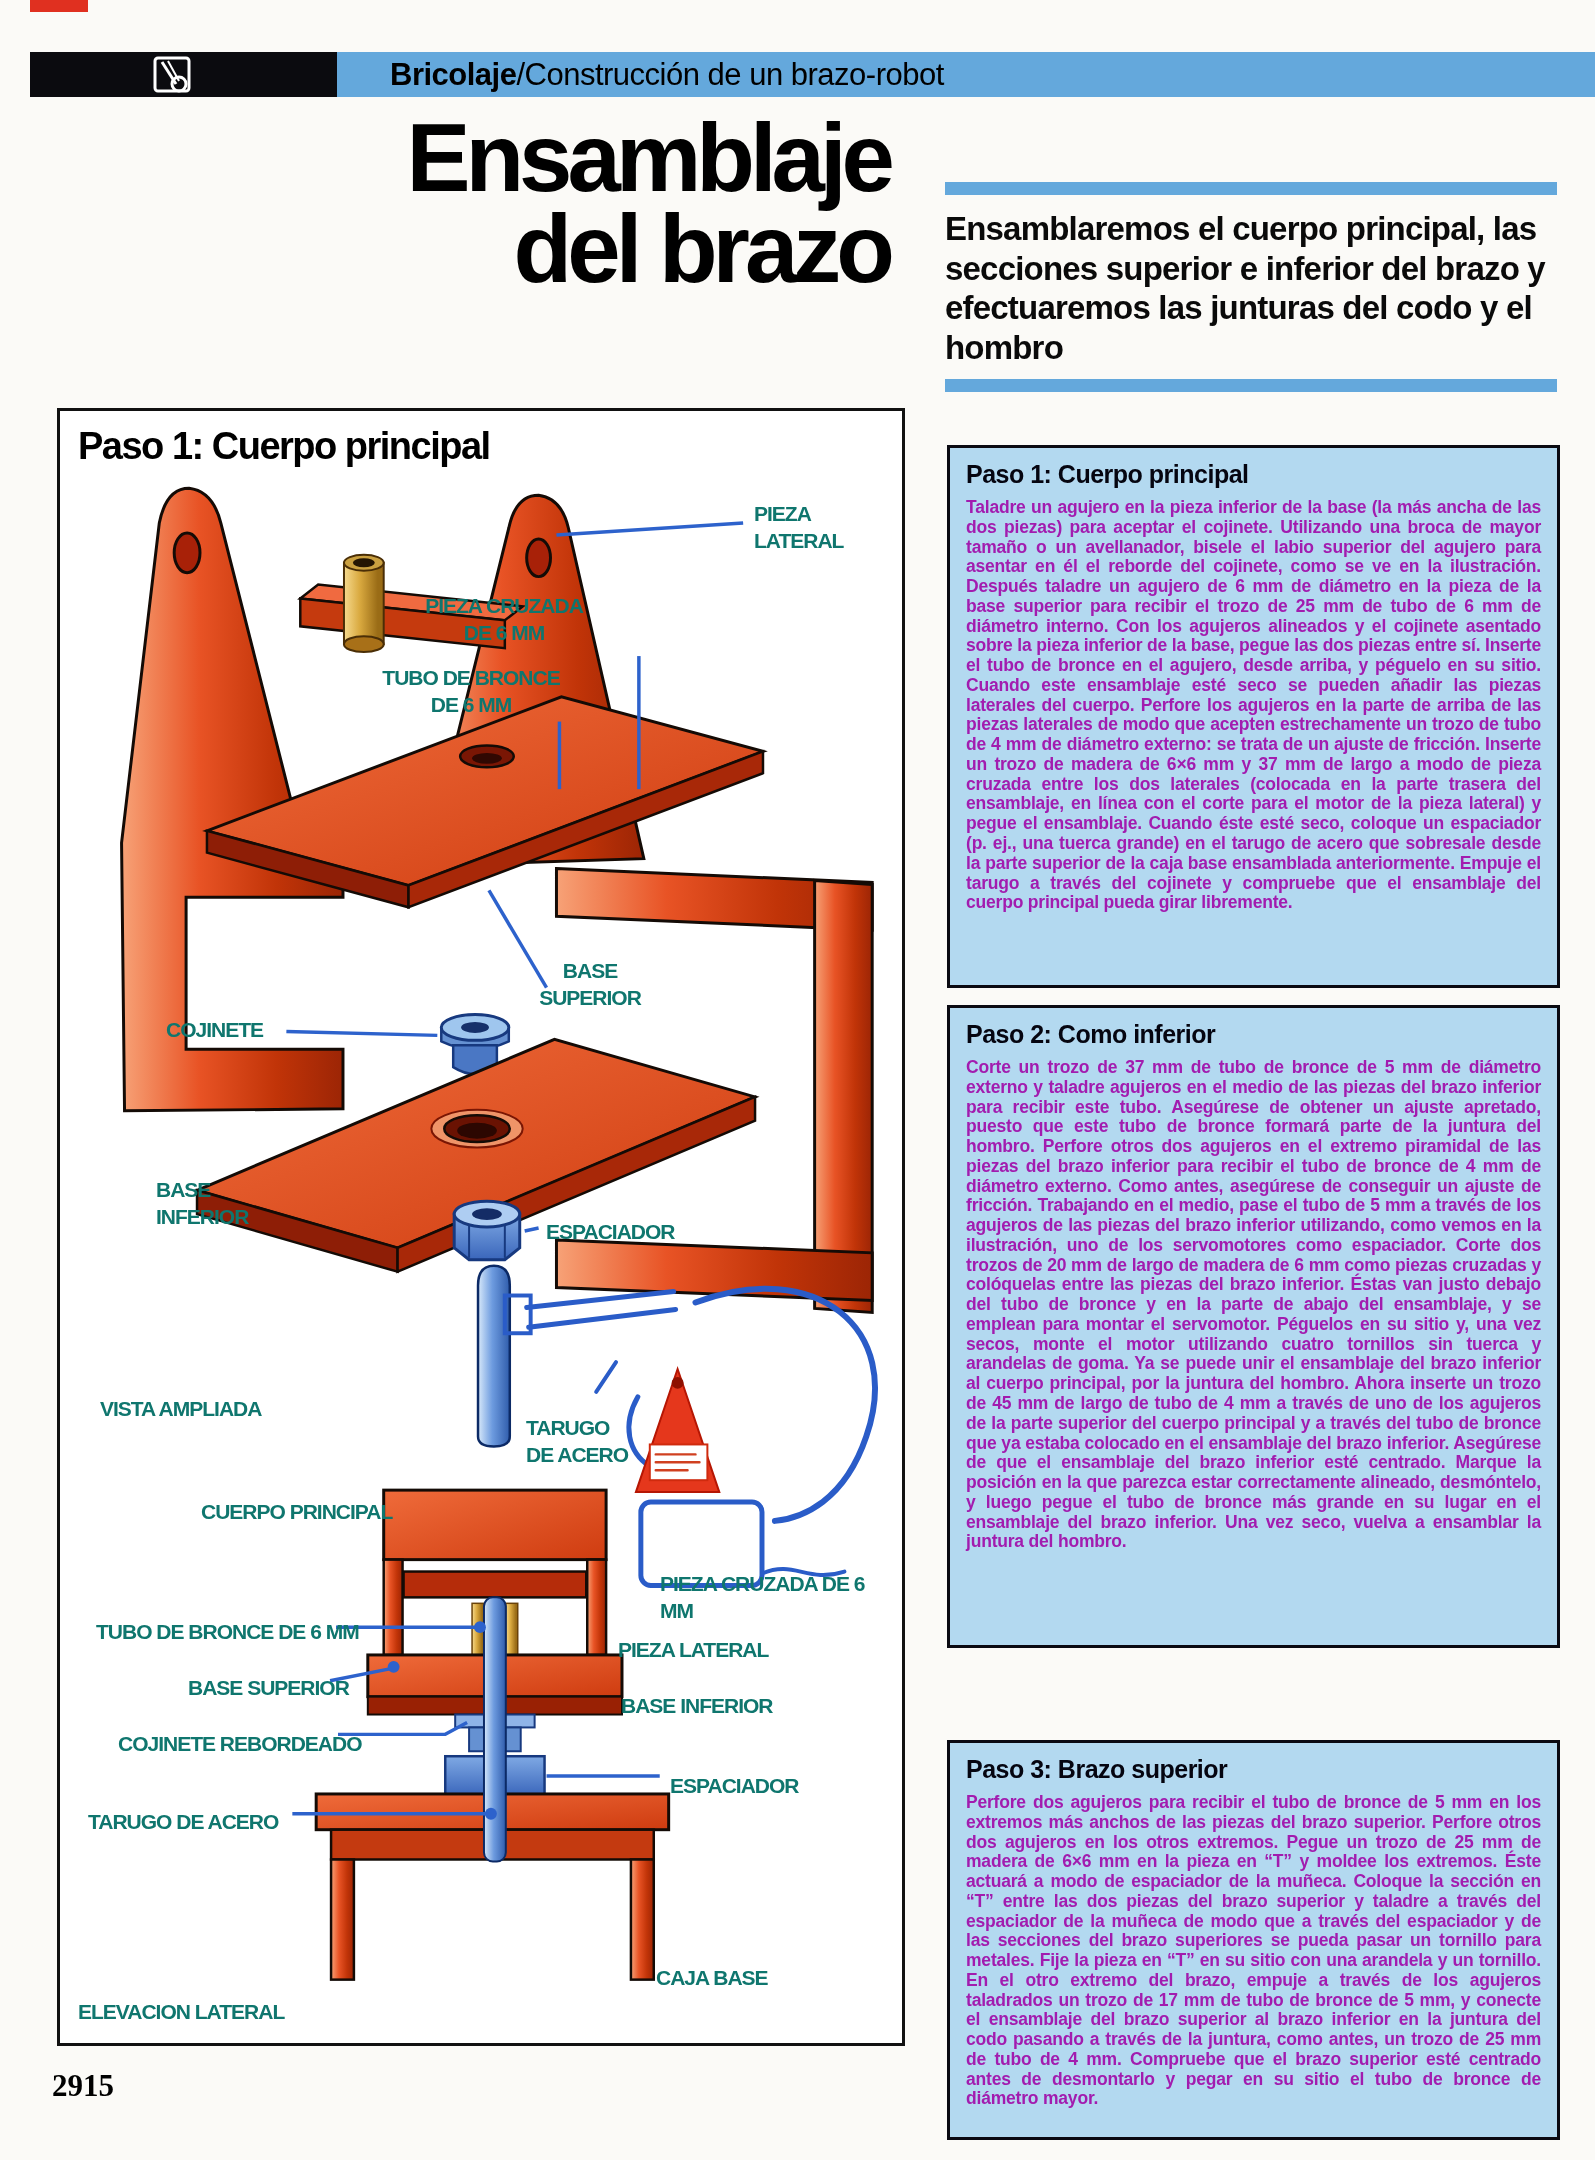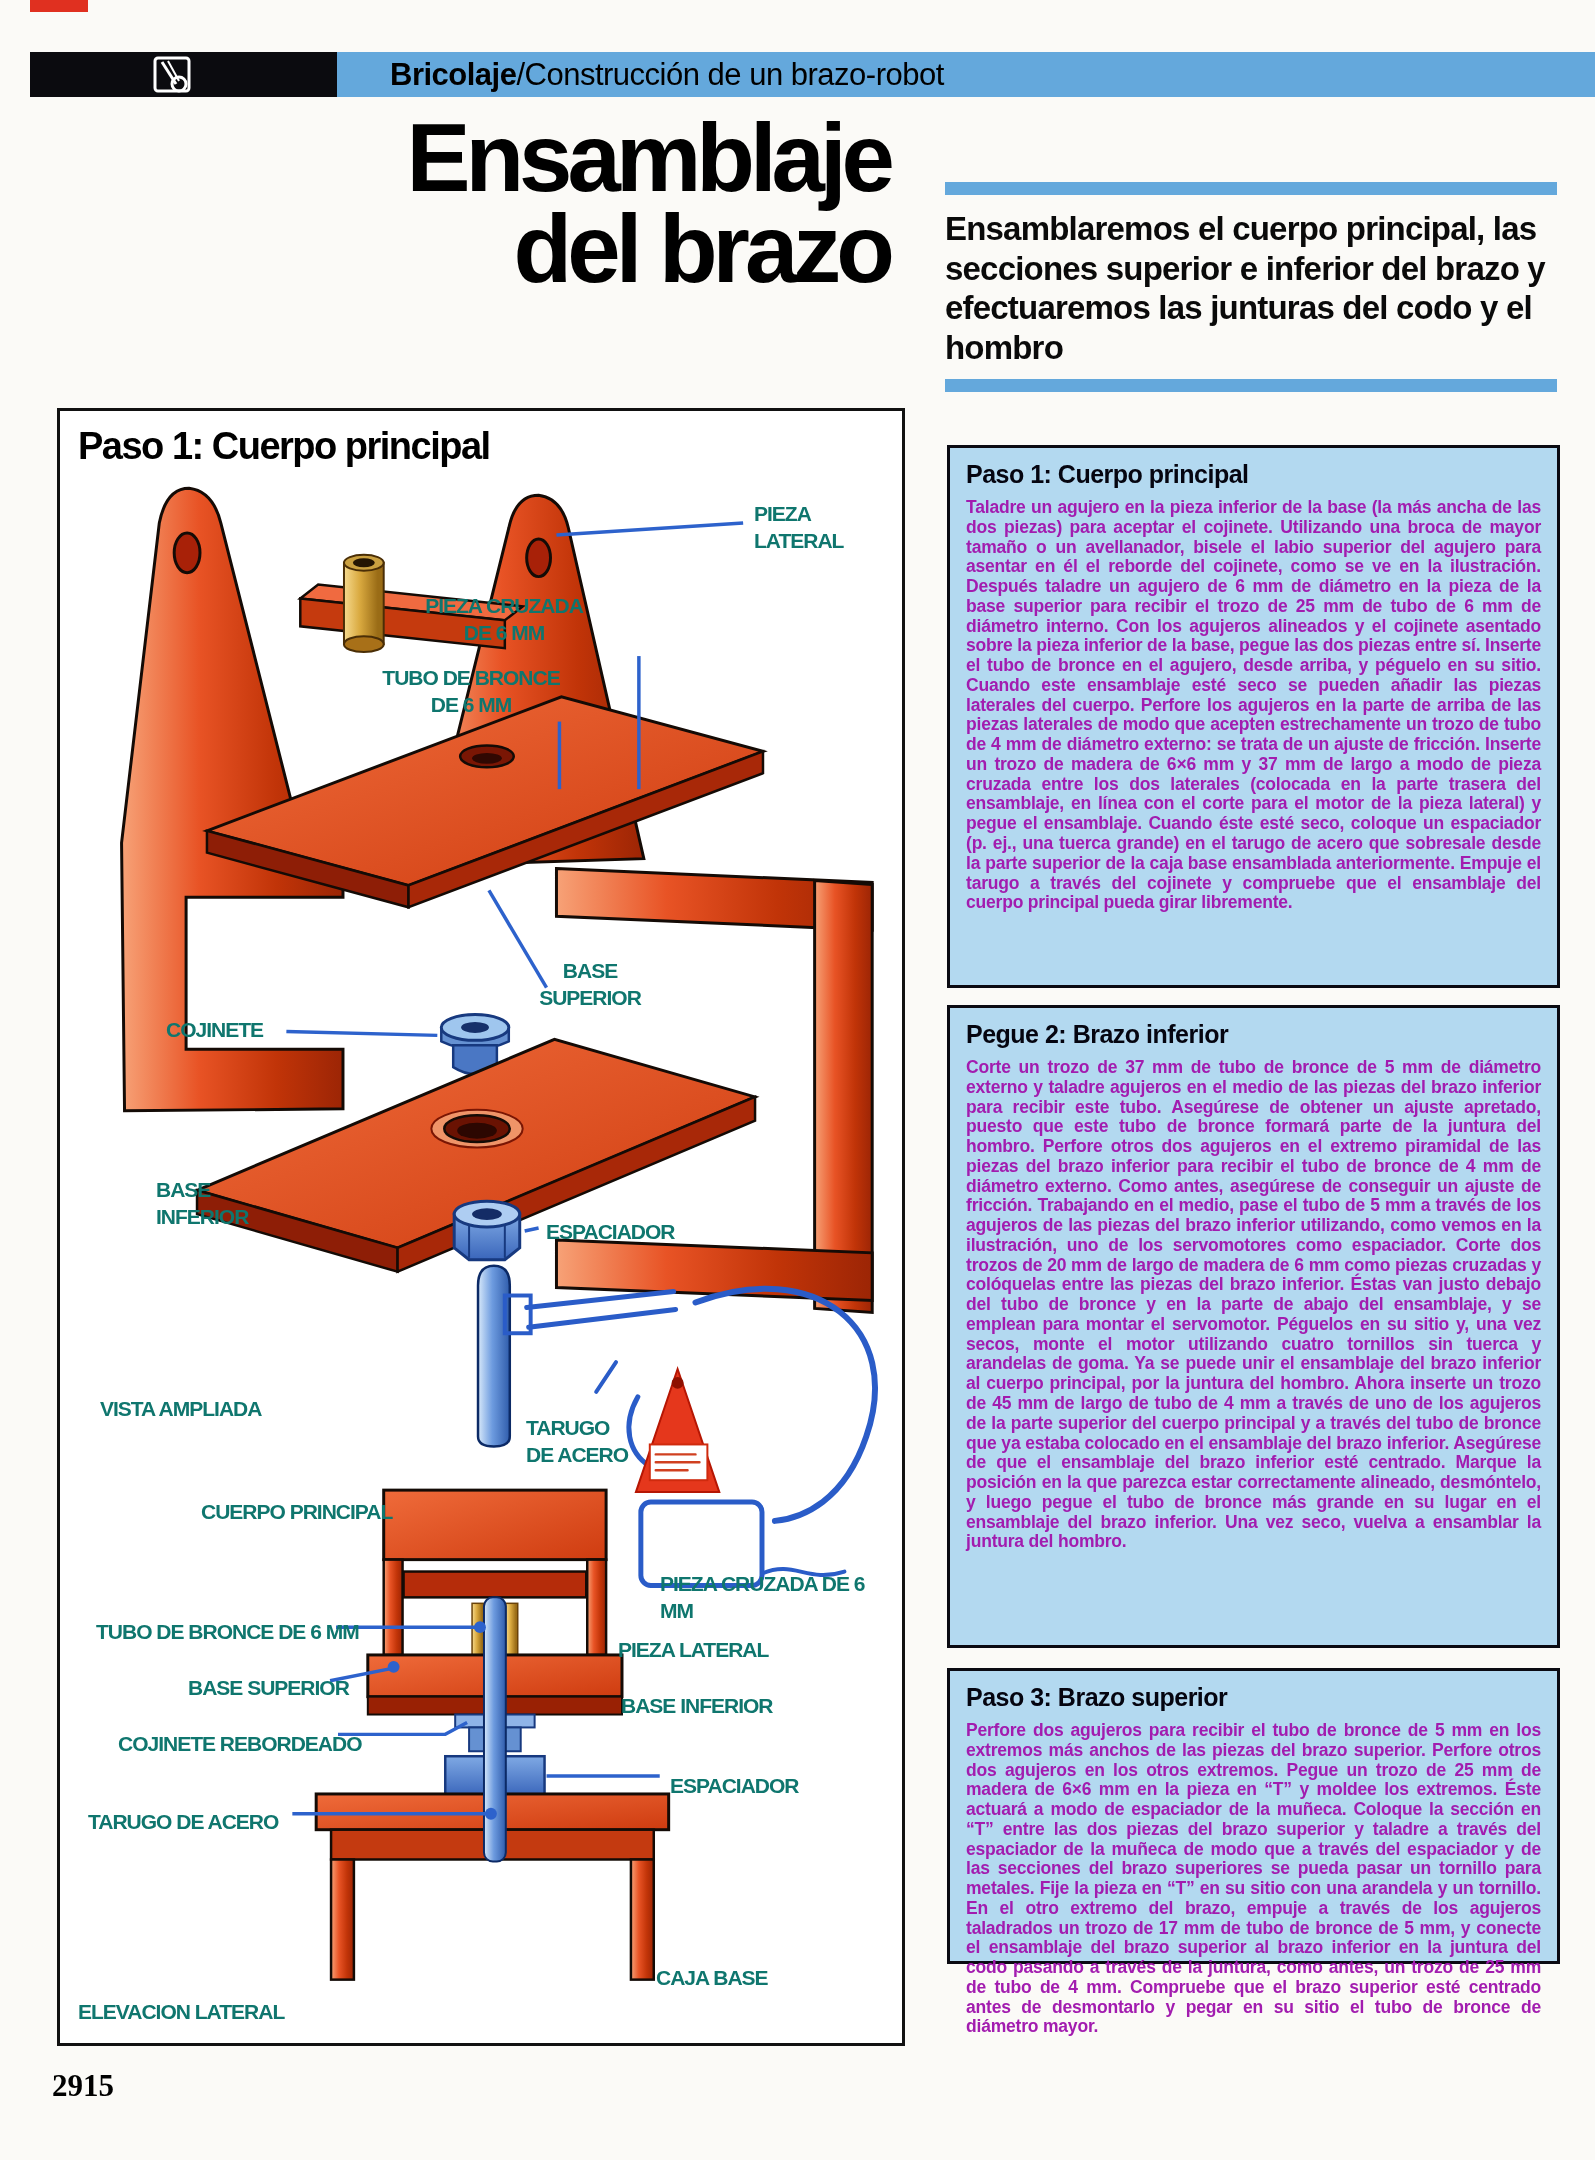--- a/index.html
+++ b/index.html
@@ -33,21 +33,21 @@
           line-height:1.28;white-space:pre-line;color:#0f766e;}
   .tc{text-align:center;}
   
   .step{position:absolute;left:947px;width:613px;background:#b3d9f0;
         border:3px solid #0a0a12;box-sizing:border-box;padding:12px 16px 10px 16px;}
   .step-title{font-size:25px;font-weight:bold;letter-spacing:-0.5px;margin-bottom:9px;color:#050510;}
   .step-body{font-size:17.5px;line-height:1.13;text-align:justify;letter-spacing:-0.2px;
              color:#a21caf;font-weight:bold;}
   #step1{top:445px;height:543px;}
   #step2{top:1005px;height:643px;}
-  #step3{top:1668px;height:296px;}
+  #step3{top:1740px;height:400px;}
   
   .pageno{position:absolute;left:52px;top:2068px;font-family:"Liberation Serif",serif;
           font-size:31px;font-weight:bold;}
 </style>
 </head>
 <body>
 
 <div class="corner-mark"></div>
 
 <div class="hdr-black"></div>
@@ -241,21 +241,21 @@
   <div class="dlabel" style="left:28px;top:1398px;">TARUGO DE ACERO</div>
   <div class="dlabel" style="left:596px;top:1554px;">CAJA BASE</div>
   <div class="dlabel" style="left:18px;top:1588px;">ELEVACION LATERAL</div>
 </div>
 
 <div class="step" id="step1">
   <div class="step-title">Paso 1: Cuerpo principal</div>
   <div class="step-body">Taladre un agujero en la pieza inferior de la base (la más ancha de las dos piezas) para aceptar el cojinete. Utilizando una broca de mayor tamaño o un avellanador, bisele el labio superior del agujero para asentar en él el reborde del cojinete, como se ve en la ilustración. Después taladre un agujero de 6 mm de diámetro en la pieza de la base superior para recibir el trozo de 25 mm de tubo de 6 mm de diámetro interno. Con los agujeros alineados y el cojinete asentado sobre la pieza inferior de la base, pegue las dos piezas entre sí. Inserte el tubo de bronce en el agujero, desde arriba, y péguelo en su sitio. Cuando este ensamblaje esté seco se pueden añadir las piezas laterales del cuerpo. Perfore los agujeros en la parte de arriba de las piezas laterales de modo que acepten estrechamente un trozo de tubo de 4 mm de diámetro externo: se trata de un ajuste de fricción. Inserte un trozo de madera de 6×6 mm y 37 mm de largo a modo de pieza cruzada entre los dos laterales (colocada en la parte trasera del ensamblaje, en línea con el corte para el motor de la pieza lateral) y pegue el ensamblaje. Cuando éste esté seco, coloque un espaciador (p. ej., una tuerca grande) en el tarugo de acero que sobresale desde la parte superior de la caja base ensamblada anteriormente. Empuje el tarugo a través del cojinete y compruebe que el ensamblaje del cuerpo principal pueda girar libremente.</div>
 </div>
 <div class="step" id="step2">
-  <div class="step-title">Pegue 2: Brazo inferior</div>
+  <div class="step-title">Paso 2: Como inferior</div>
   <div class="step-body">Corte un trozo de 37 mm de tubo de bronce de 5 mm de diámetro externo y taladre agujeros en el medio de las piezas del brazo inferior para recibir este tubo. Asegúrese de obtener un ajuste apretado, puesto que este tubo de bronce formará parte de la juntura del hombro. Perfore otros dos agujeros en el extremo piramidal de las piezas del brazo inferior para recibir el tubo de bronce de 4 mm de diámetro externo. Como antes, asegúrese de conseguir un ajuste de fricción. Trabajando en el medio, pase el tubo de 5 mm a través de los agujeros de las piezas del brazo inferior utilizando, como vemos en la ilustración, uno de los servomotores como espaciador. Corte dos trozos de 20 mm de largo de madera de 6 mm como piezas cruzadas y colóquelas entre las piezas del brazo inferior. Éstas van justo debajo del tubo de bronce y en la parte de abajo del ensamblaje, y se emplean para montar el servomotor. Péguelos en su sitio y, una vez secos, monte el motor utilizando cuatro tornillos sin tuerca y arandelas de goma. Ya se puede unir el ensamblaje del brazo inferior al cuerpo principal, por la juntura del hombro. Ahora inserte un trozo de 45 mm de largo de tubo de 4 mm a través de uno de los agujeros de la parte superior del cuerpo principal y a través del tubo de bronce que ya estaba colocado en el ensamblaje del brazo inferior. Asegúrese de que el ensamblaje del brazo inferior esté centrado. Marque la posición en la que parezca estar correctamente alineado, desmóntelo, y luego pegue el tubo de bronce más grande en su lugar en el ensamblaje del brazo inferior. Una vez seco, vuelva a ensamblar la juntura del hombro.</div>
 </div>
 <div class="step" id="step3">
   <div class="step-title">Paso 3: Brazo superior</div>
   <div class="step-body">Perfore dos agujeros para recibir el tubo de bronce de 5 mm en los extremos más anchos de las piezas del brazo superior. Perfore otros dos agujeros en los otros extremos. Pegue un trozo de 25 mm de madera de 6×6 mm en la pieza en “T” y moldee los extremos. Éste actuará a modo de espaciador de la muñeca. Coloque la sección en “T” entre las dos piezas del brazo superior y taladre a través del espaciador de la muñeca de modo que a través del espaciador y de las secciones del brazo superiores se pueda pasar un tornillo para metales. Fije la pieza en “T” en su sitio con una arandela y un tornillo. En el otro extremo del brazo, empuje a través de los agujeros taladrados un trozo de 17 mm de tubo de bronce de 5 mm, y conecte el ensamblaje del brazo superior al brazo inferior en la juntura del codo pasando a través de la juntura, como antes, un trozo de 25 mm de tubo de 4 mm. Compruebe que el brazo superior esté centrado antes de desmontarlo y pegar en su sitio el tubo de bronce de diámetro mayor.</div>
 </div>
 
 <div class="pageno">2915</div>
 
 </body></html>

